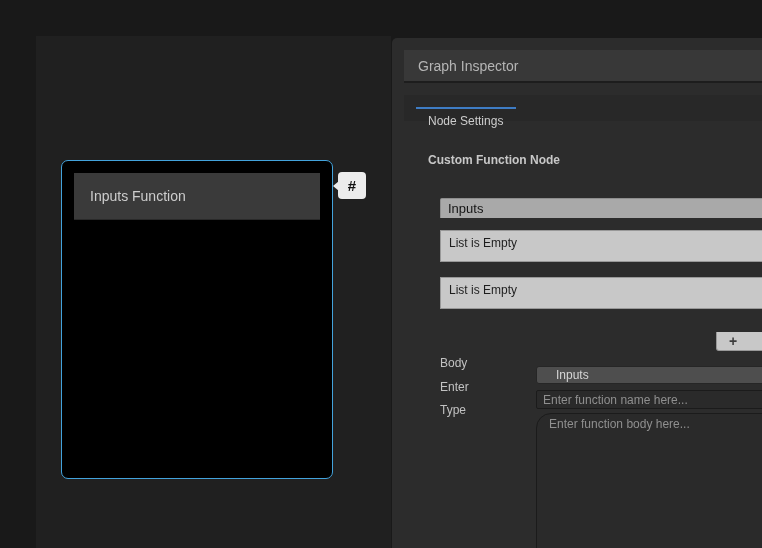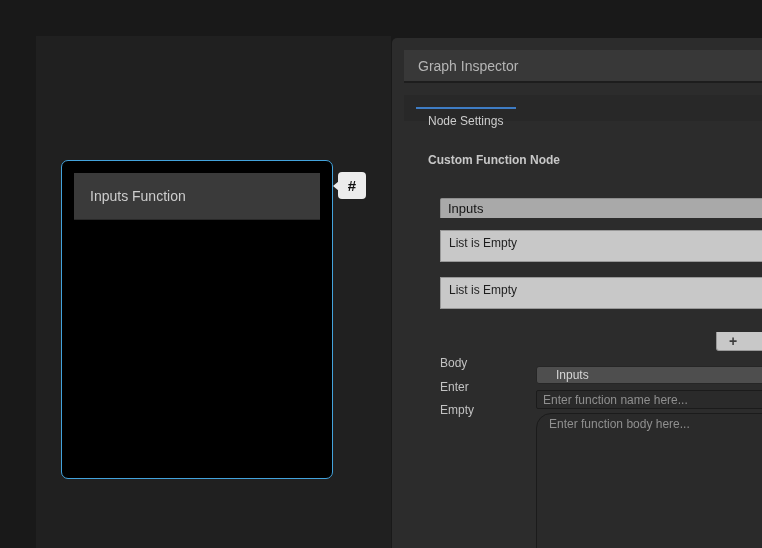--- a/index.html
+++ b/index.html
@@ -179,19 +179,19 @@
     </div>
 
     <div class="field-row row-name">
       <div class="field-label">Enter</div>
       <div class="field-control">
         <input class="text-input" type="text" placeholder="Enter function name here..." style="">
       </div>
     </div>
 
     <div class="field-row row-body">
-      <div class="field-label">Empty</div>
+      <div class="field-label">Type</div>
       <div class="field-control">
         <textarea class="text-area" placeholder="Enter function body here..." style=""></textarea>
       </div>
     </div>
   </div>
 </div>
 
 </body></html>

